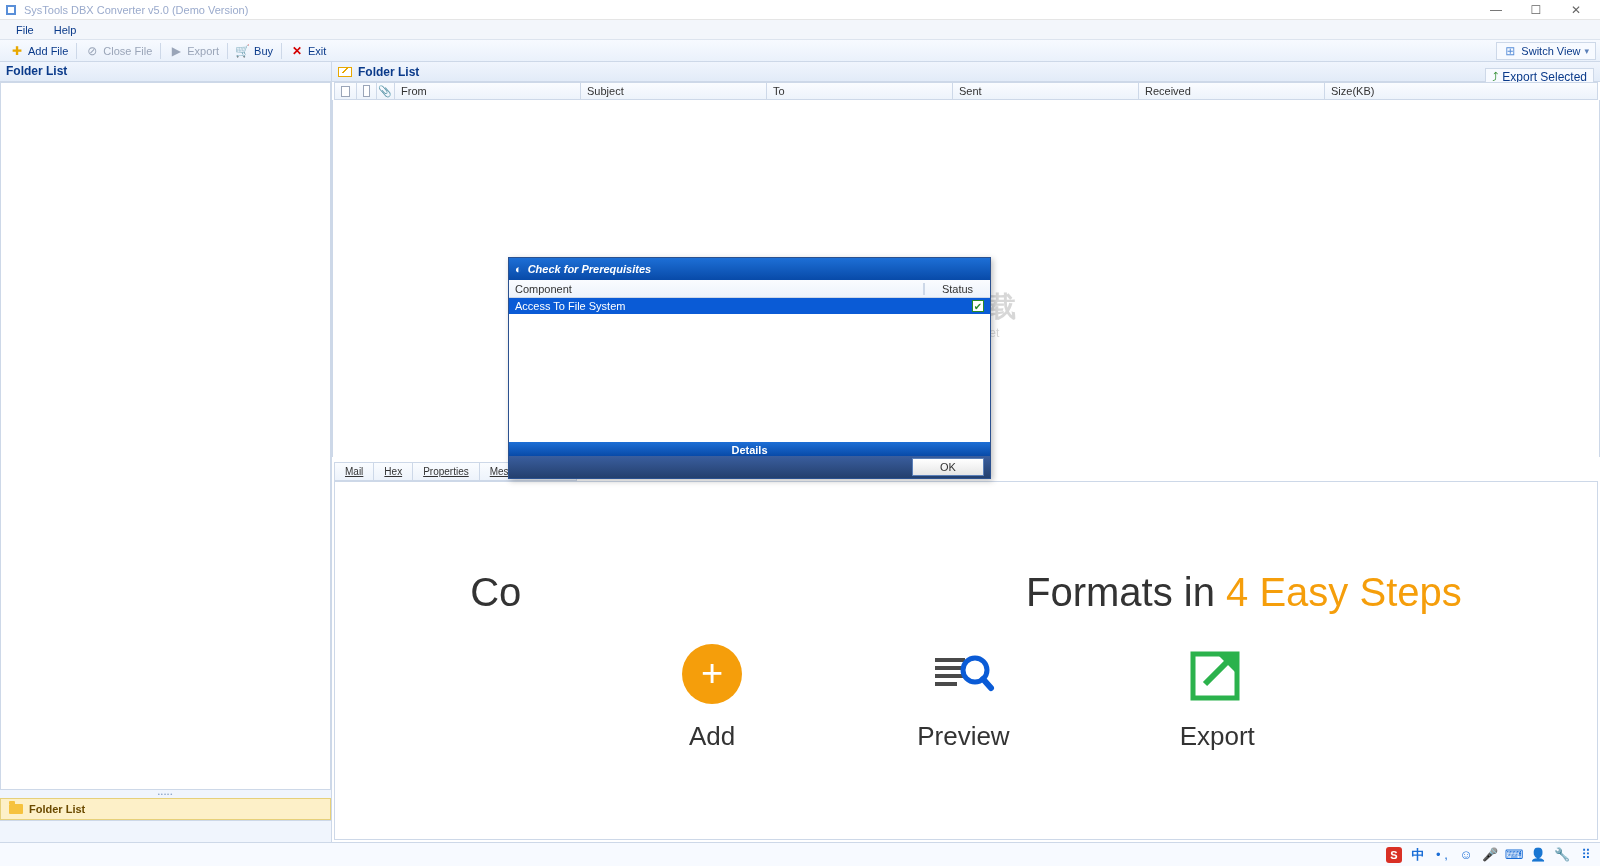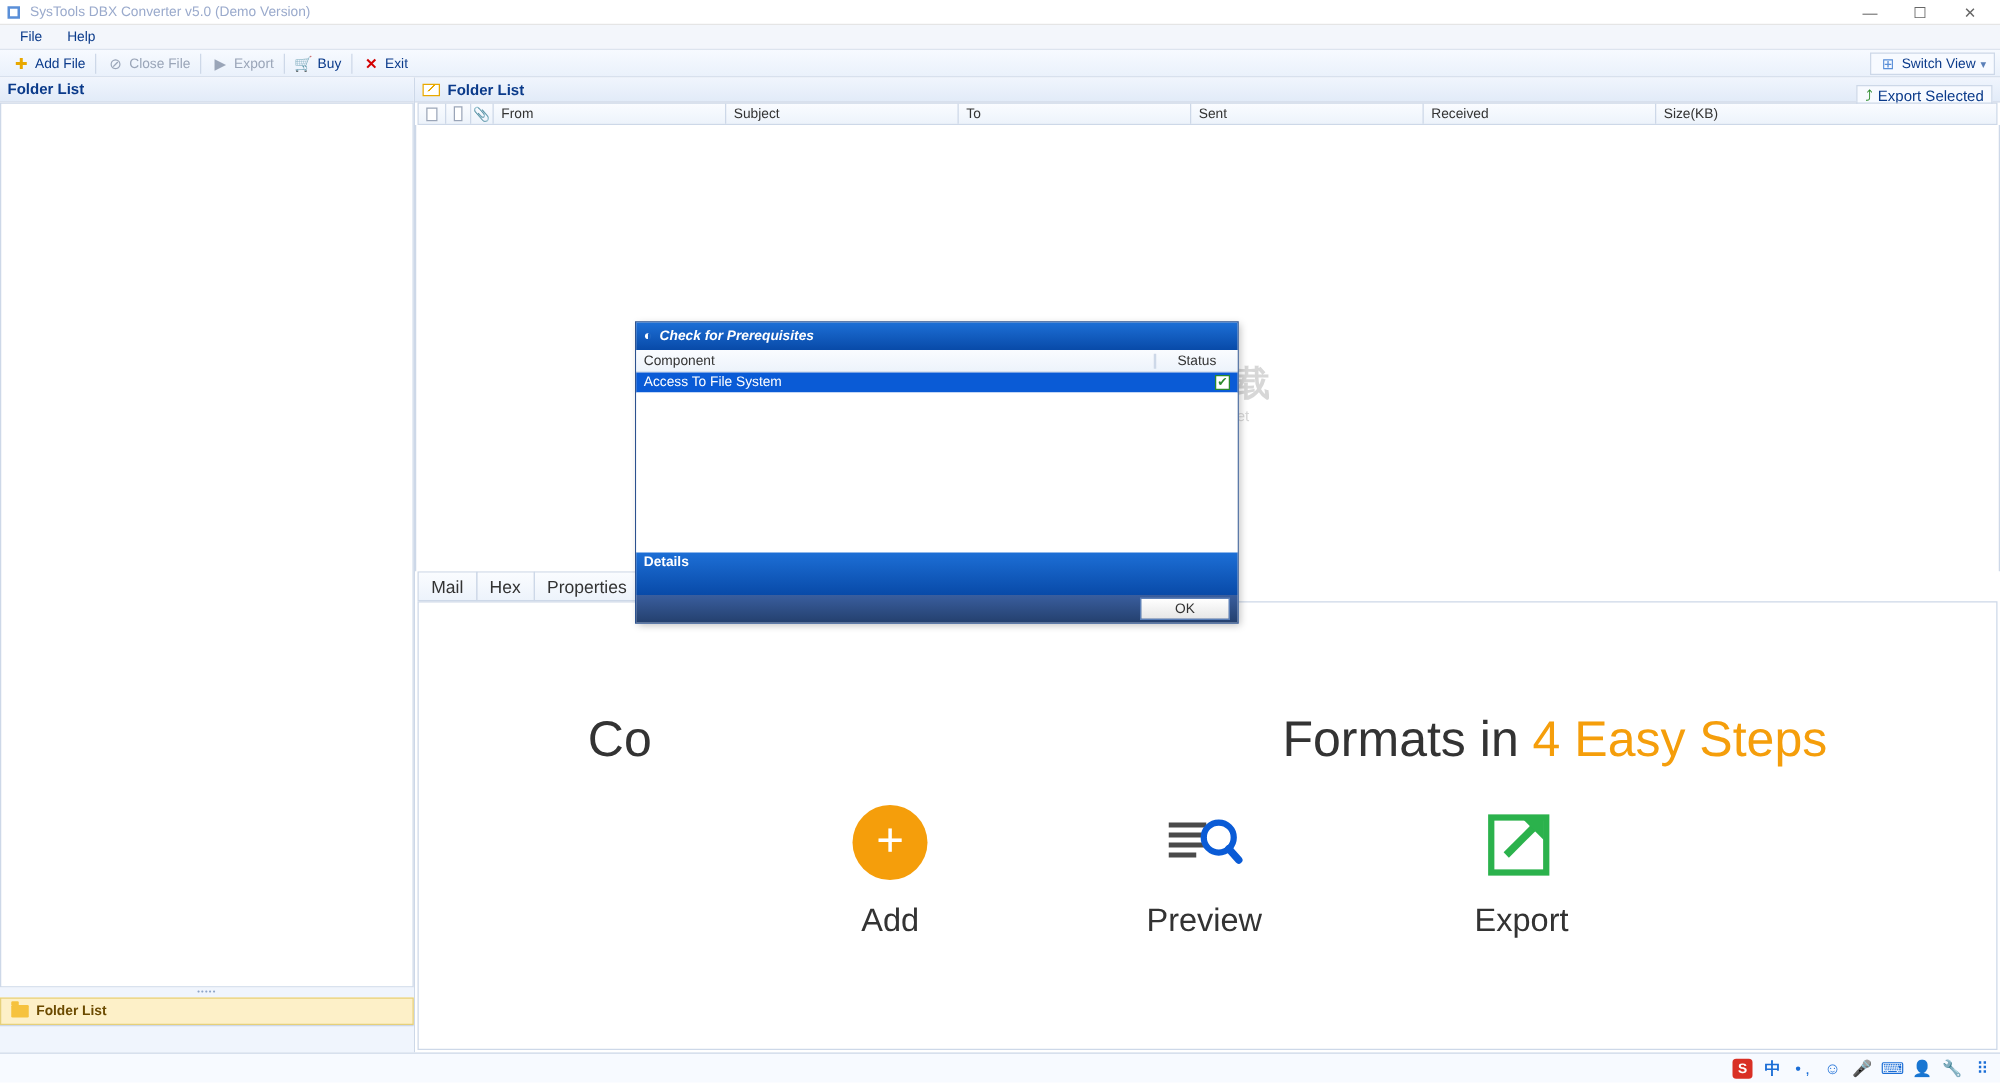--- a/index.html
+++ b/index.html
@@ -65,21 +65,21 @@
 
 .grid-body { flex: 1; background: #fff; border-left: 1px solid #cdd8e8; border-right: 1px solid #cdd8e8; position: relative; min-height: 320px; }
 
 
 .watermark { position: absolute; left: 50%; top: 60%; transform: translate(-50%,-50%); text-align: center; color: #d7d7d7; pointer-events: none; }
 .watermark .w1 { font-size: 28px; font-weight: bold; letter-spacing: 2px; }
 .watermark .w2 { font-size: 12px; }
 
 
 .detail-tabs { height: 22px; display: flex; align-items: flex-end; margin: 2px 2px 0 2px; }
-.detail-tabs .dtab { background: linear-gradient(#fafcff,#edf3fb); border: 1px solid #cdd8e8; border-bottom: 1px solid #cdd8e8; padding: 3px 10px; font-size: 14px; margin-right: -1px; color: #333; }
+.detail-tabs .dtab { background: linear-gradient(#fafcff,#edf3fb); border: 1px solid #cdd8e8; border-bottom: 1px solid #cdd8e8; padding: 3px 10px; font-size: 10px; margin-right: -1px; color: #333; text-decoration: underline; }
 
 
 .promo { flex: 1; background: #fff; border: 1px solid #cdd8e8; margin: 0 2px 2px 2px; display: flex; flex-direction: column; align-items: center; justify-content: center; overflow: hidden; }
 .promo-title { font-size: 40px; font-weight: 300; color: #333; margin-bottom: 24px; white-space: nowrap; }
 .promo-title .orange { color: #f59e0b; }
 .promo-steps { display: flex; gap: 170px; align-items: center; justify-content: center; }
 .step { display: flex; flex-direction: column; align-items: center; gap: 12px; }
 .step .stepicon { width: 70px; height: 70px; display: flex; align-items: center; justify-content: center; }
 .step .steplabel { font-size: 26px; color: #333; font-weight: 300; }
 .circle-add { width: 60px; height: 60px; border-radius: 50%; background: #f59e0b; color: #fff; font-size: 38px; display: flex; align-items: center; justify-content: center; }
@@ -89,21 +89,21 @@
 .modal { position: absolute; left: 508px; top: 257px; width: 483px; background: #fff; border: 1px solid #2b518f; box-shadow: 2px 2px 6px rgba(0,0,0,.25); font-size: 11px; pointer-events: auto; }
 .modal-title { height: 22px; background: linear-gradient(#1d6fd6,#084aa8); color: #fff; display: flex; align-items: center; gap: 6px; padding: 0 6px; font-weight: bold; font-style: italic; font-size: 11px; }
 .modal-cols { height: 18px; background: linear-gradient(#fafcff,#edf3fb); border-bottom: 1px solid #cdd8e8; display: flex; align-items: center; }
 .modal-cols .mc { padding: 0 6px; font-size: 11px; }
 .modal-cols .mc.sep-r { border-right: 1px solid #cdd8e8; flex: 1; }
 .modal-cols .mc.st { width: 66px; text-align: center; border-left: 1px solid #cdd8e8; }
 .modal-row { height: 16px; background: #0a5bd6; color: #fff; display: flex; align-items: center; padding: 0 6px; }
 .modal-row .rspacer { flex: 1; }
 .modal-row .chk { width: 12px; height: 12px; background: #fff; border: 1px solid #2b8a2b; display: flex; align-items: center; justify-content: center; color: #2b8a2b; font-size: 10px; }
 .modal-body1 { height: 128px; background: #fff; }
-.modal-details-hdr { height: 34px; background: linear-gradient(#1d6fd6,#084aa8); color: #fff; font-weight: bold; padding: 2px 6px; font-size: 11px; }
+.modal-details-hdr { height: 14px; background: linear-gradient(#1d6fd6,#084aa8); color: #fff; font-weight: bold; padding: 2px 6px; font-size: 11px; text-align: center; }
 .modal-body2 { padding: 10px 8px 14px 8px; background: #fff; }
 .modal-body2 .msg { margin-bottom: 28px; }
 .modal-body2 .support { }
 .modal-body2 .support a { color: #0a3a8a; text-decoration: underline; }
 .modal-footer { height: 22px; background: linear-gradient(#3a5e9e,#24406e); display: flex; align-items: center; justify-content: flex-end; padding: 0 6px; }
 .modal-footer .okbtn { width: 72px; height: 18px; background: linear-gradient(#fff,#e6e6e6); border: 1px solid #5a7fb8; font-size: 11px; display: flex; align-items: center; justify-content: center; cursor: default; }
 
 
 .statusbar { position: absolute; bottom: 0; left: 0; right: 0; height: 24px; background: #f7faff; border-top: 1px solid #cdd8e8; display: flex; align-items: center; justify-content: flex-end; padding: 0 6px; gap: 8px; }
 .tray { display: flex; align-items: center; gap: 8px; color: #1a6dd6; font-size: 13px; }

